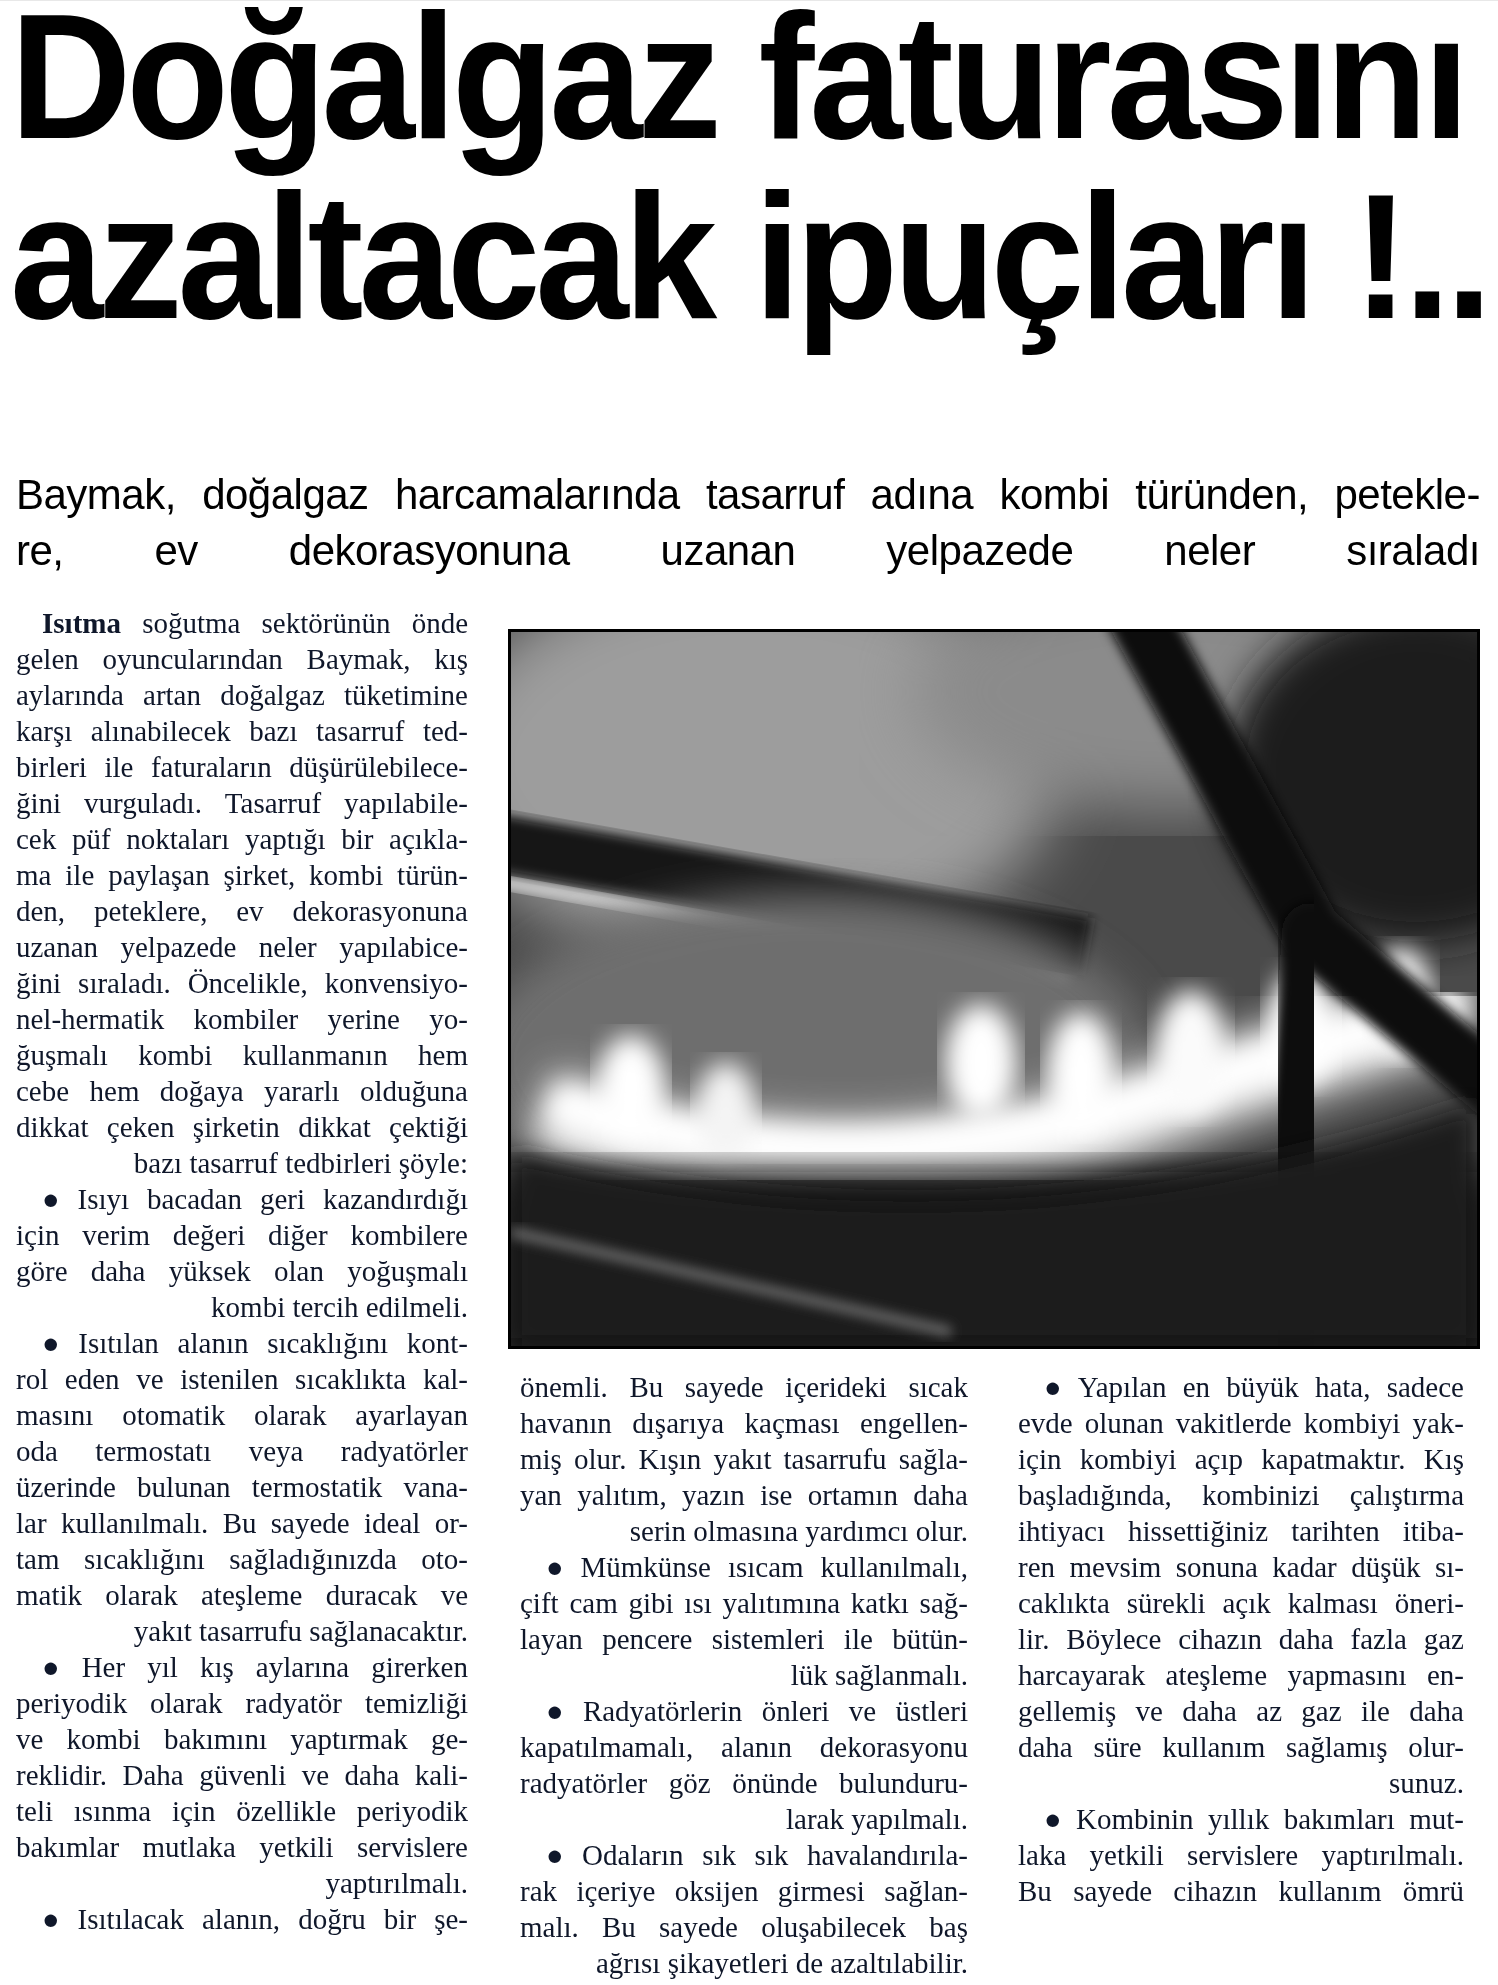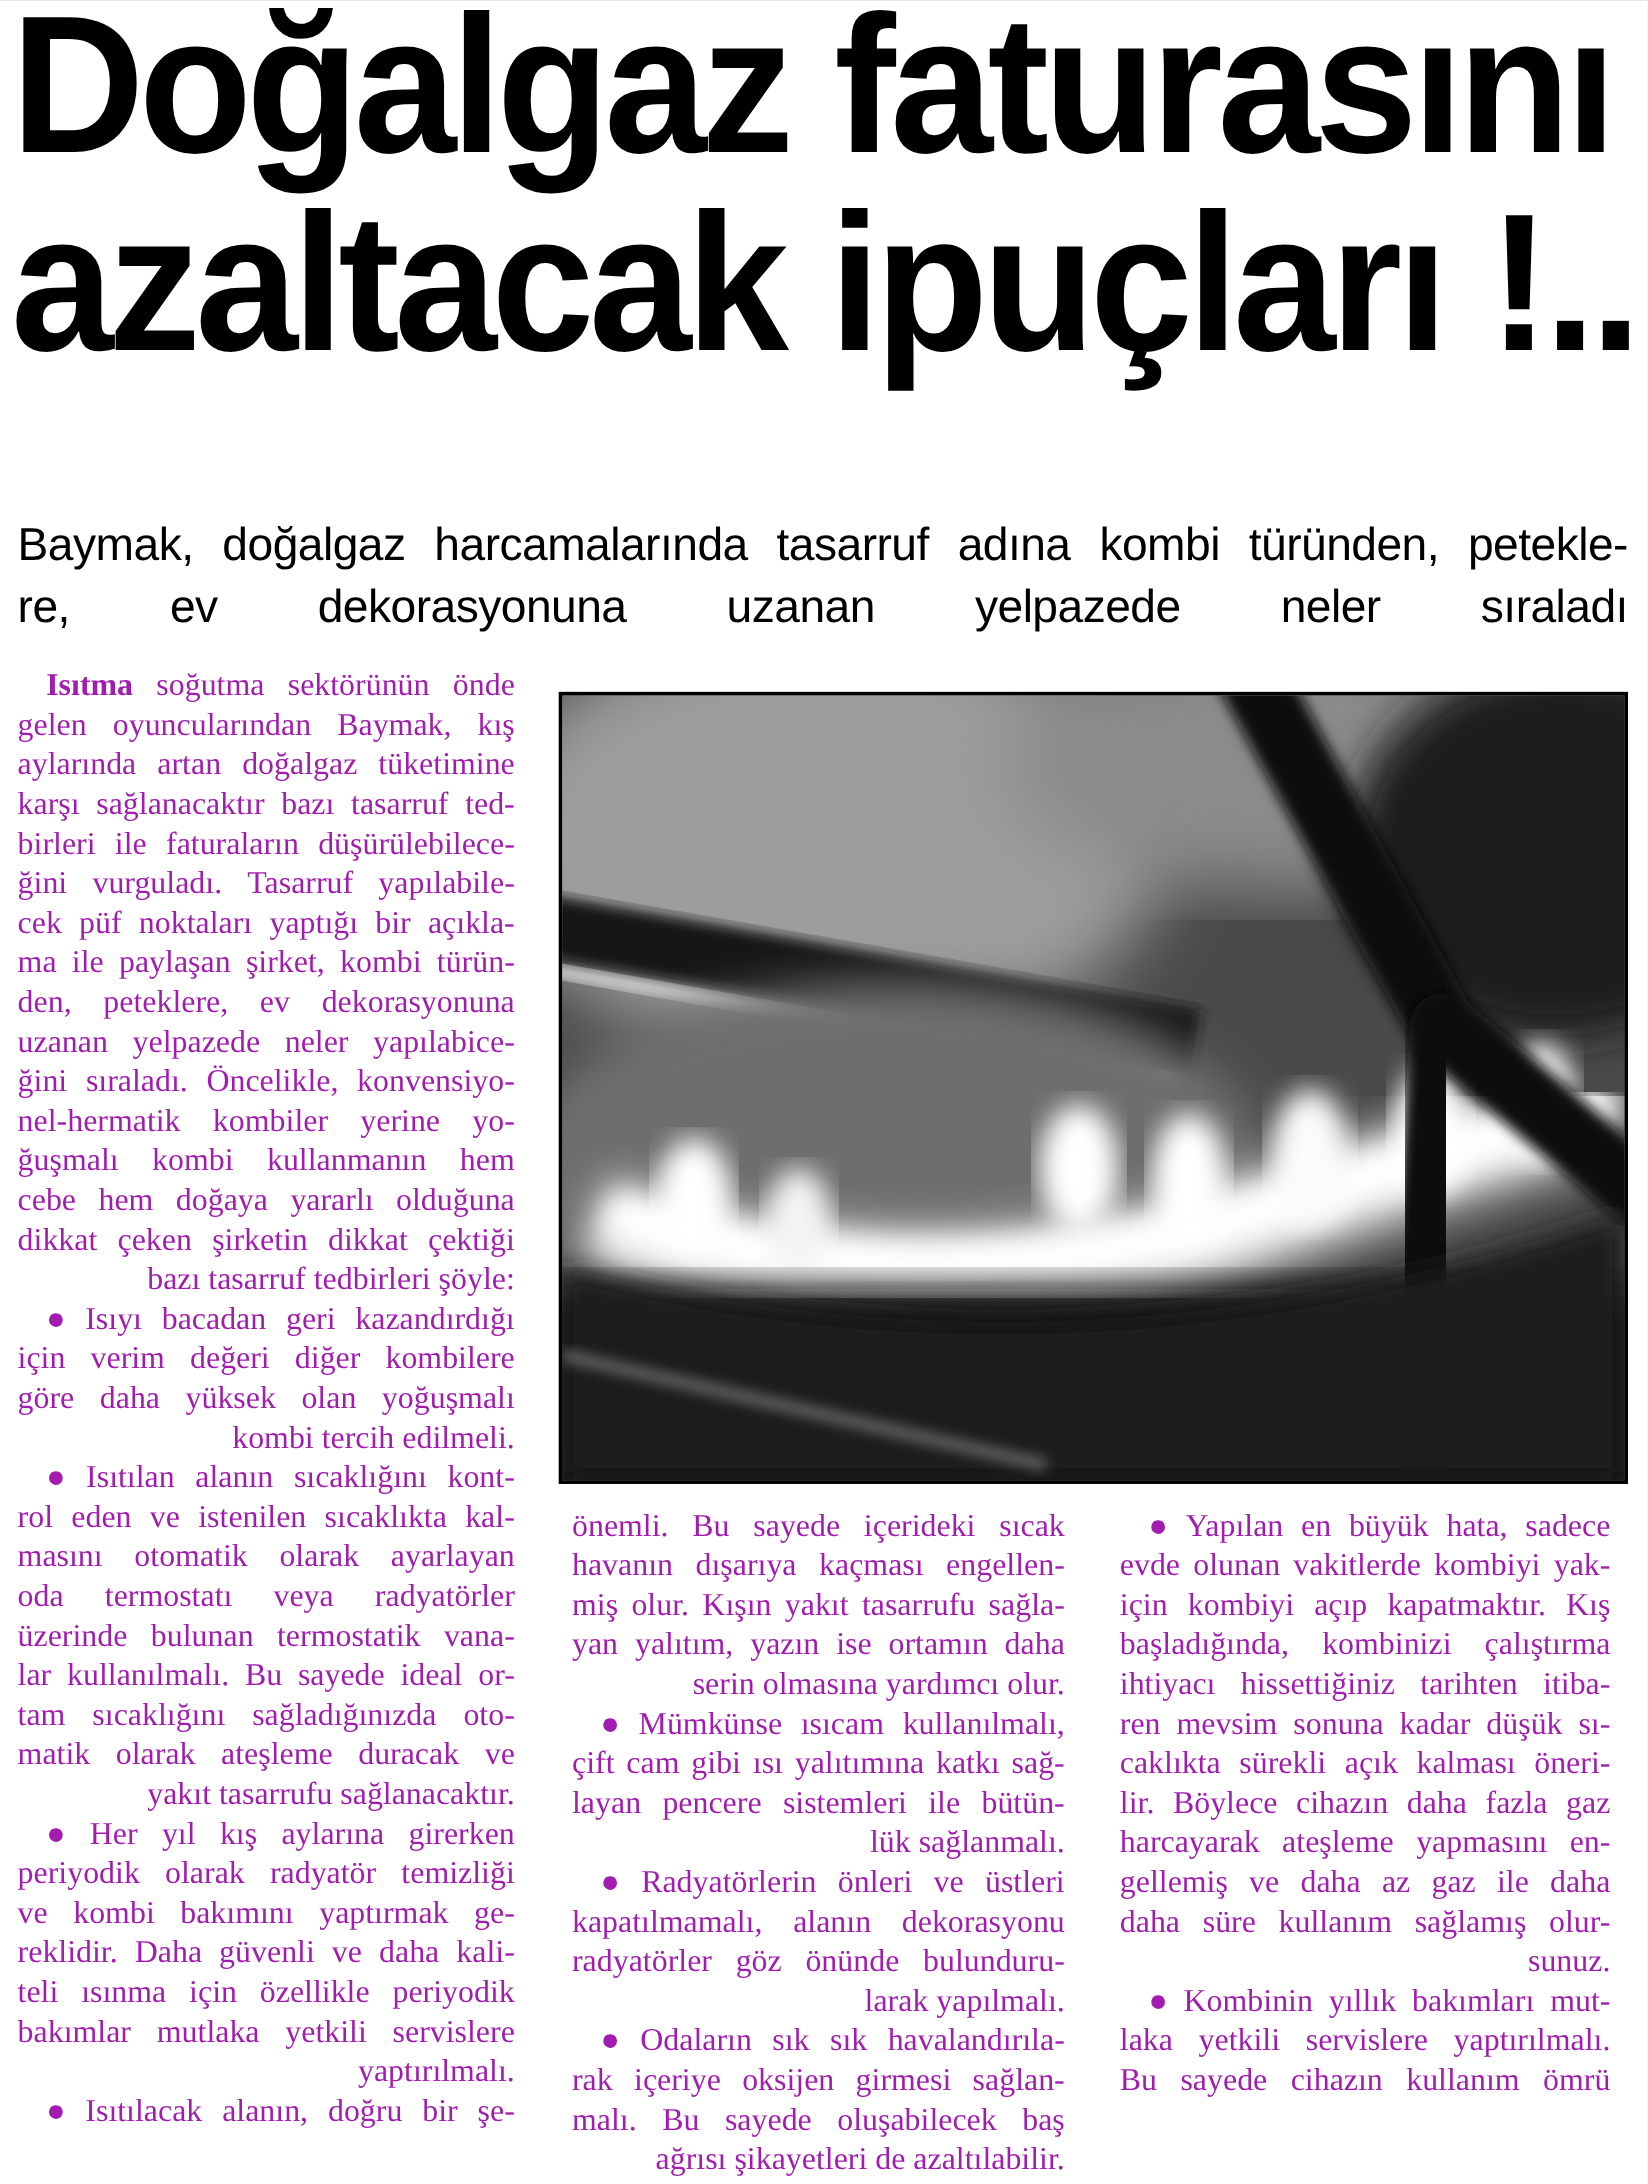--- a/index.html
+++ b/index.html
@@ -24,21 +24,21 @@
   .jline{display:flex;justify-content:space-between;white-space:nowrap;}
   
   .photo-frame{
     position:absolute;left:508px;top:628px;width:972px;height:720px;
     border:3px solid #000;box-sizing:border-box;background:#454545;overflow:hidden;
   }
   .photo-frame svg{display:block;width:100%;height:100%;}
   
   .col{
     position:absolute;
-    font-family:"Liberation Serif",serif;font-size:29px;color:#a21caf;
+    font-family:"Liberation Serif",serif;font-size:29px;color:#0f172a;
   }
   .col1{left:16px;top:604px;width:452px;}
   .col2{left:520px;top:1368px;width:448px;}
   .col3{left:1018px;top:1368px;width:446px;}
   .line{
     display:flex;justify-content:space-between;
     height:36px;line-height:36px;white-space:nowrap;overflow:visible;
   }
   .line.block{display:block;text-align:right;}
   .line.ind{padding-left:26px;}
@@ -90,21 +90,21 @@
         <span>kış</span>
       </div>
       <div class="line">
         <span>aylarında</span>
         <span>artan</span>
         <span>doğalgaz</span>
         <span>tüketimine</span>
       </div>
       <div class="line">
         <span>karşı</span>
-        <span>sağlanacaktır</span>
+        <span>alınabilecek</span>
         <span>bazı</span>
         <span>tasarruf</span>
         <span>ted-</span>
       </div>
       <div class="line">
         <span>birleri</span>
         <span>ile</span>
         <span>faturaların</span>
         <span>düşürülebilece-</span>
       </div>

